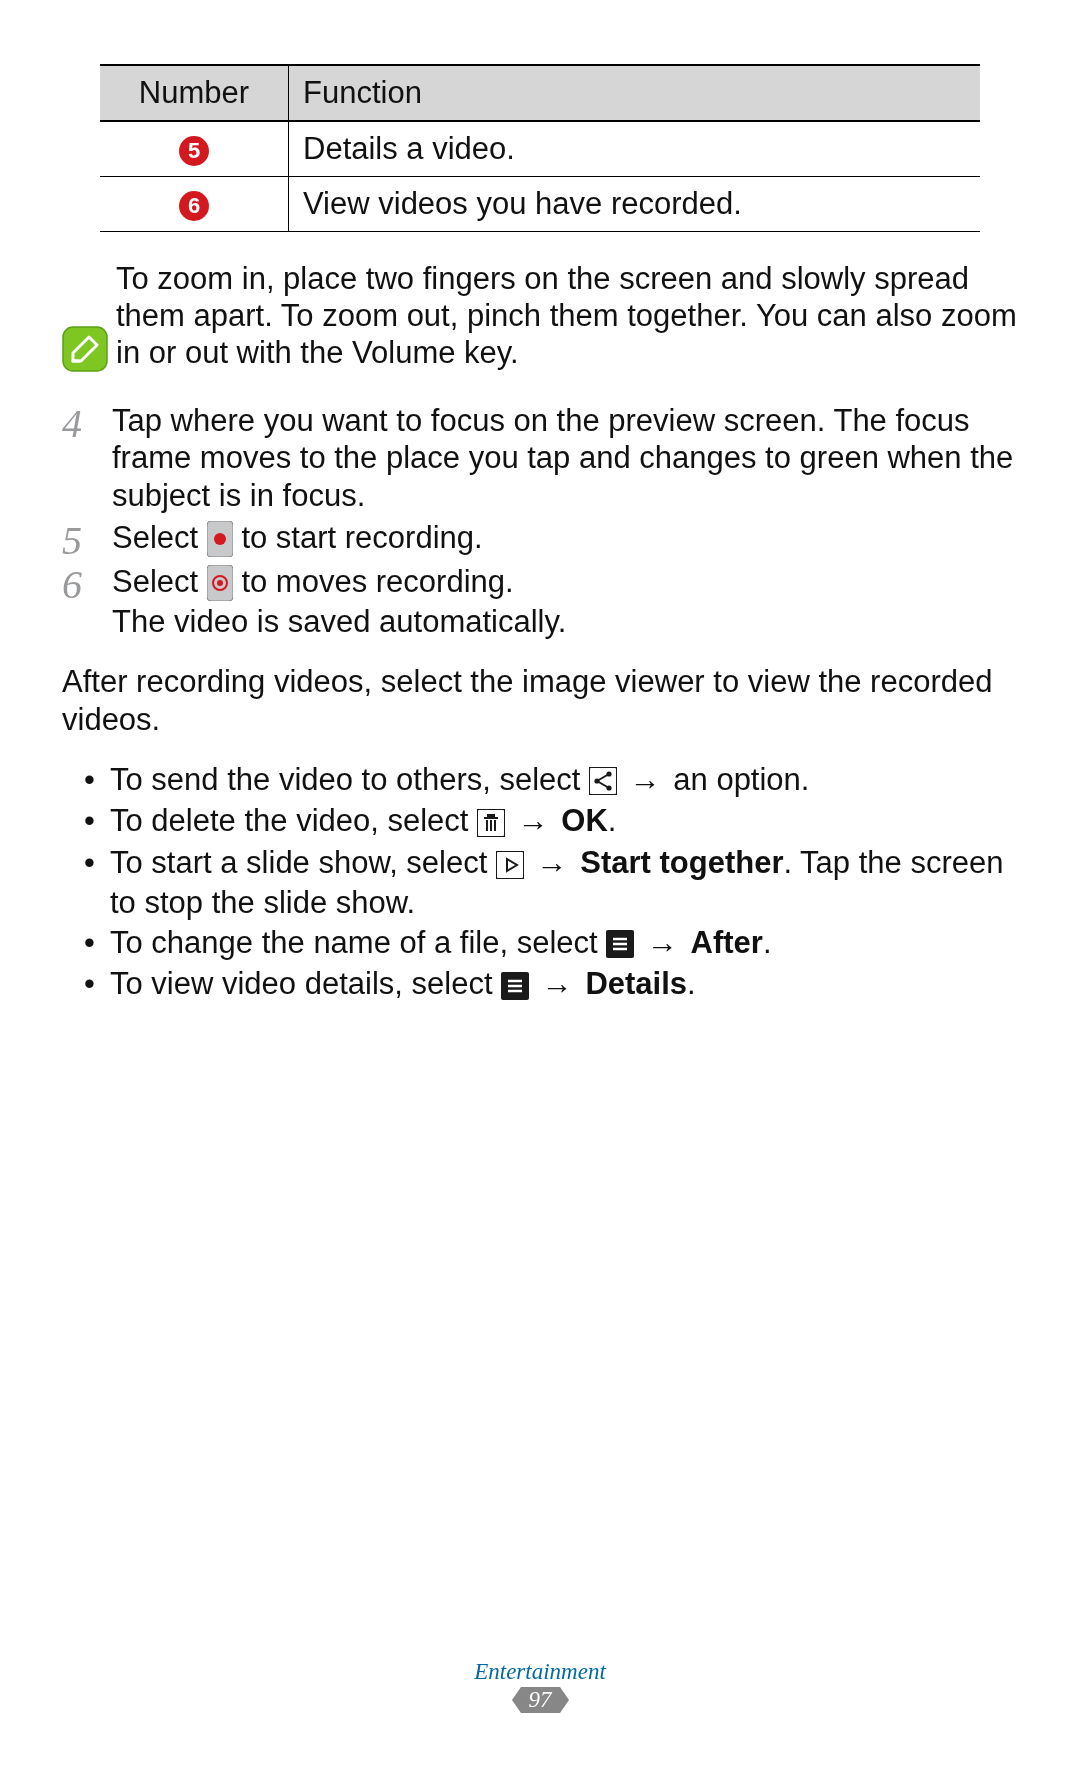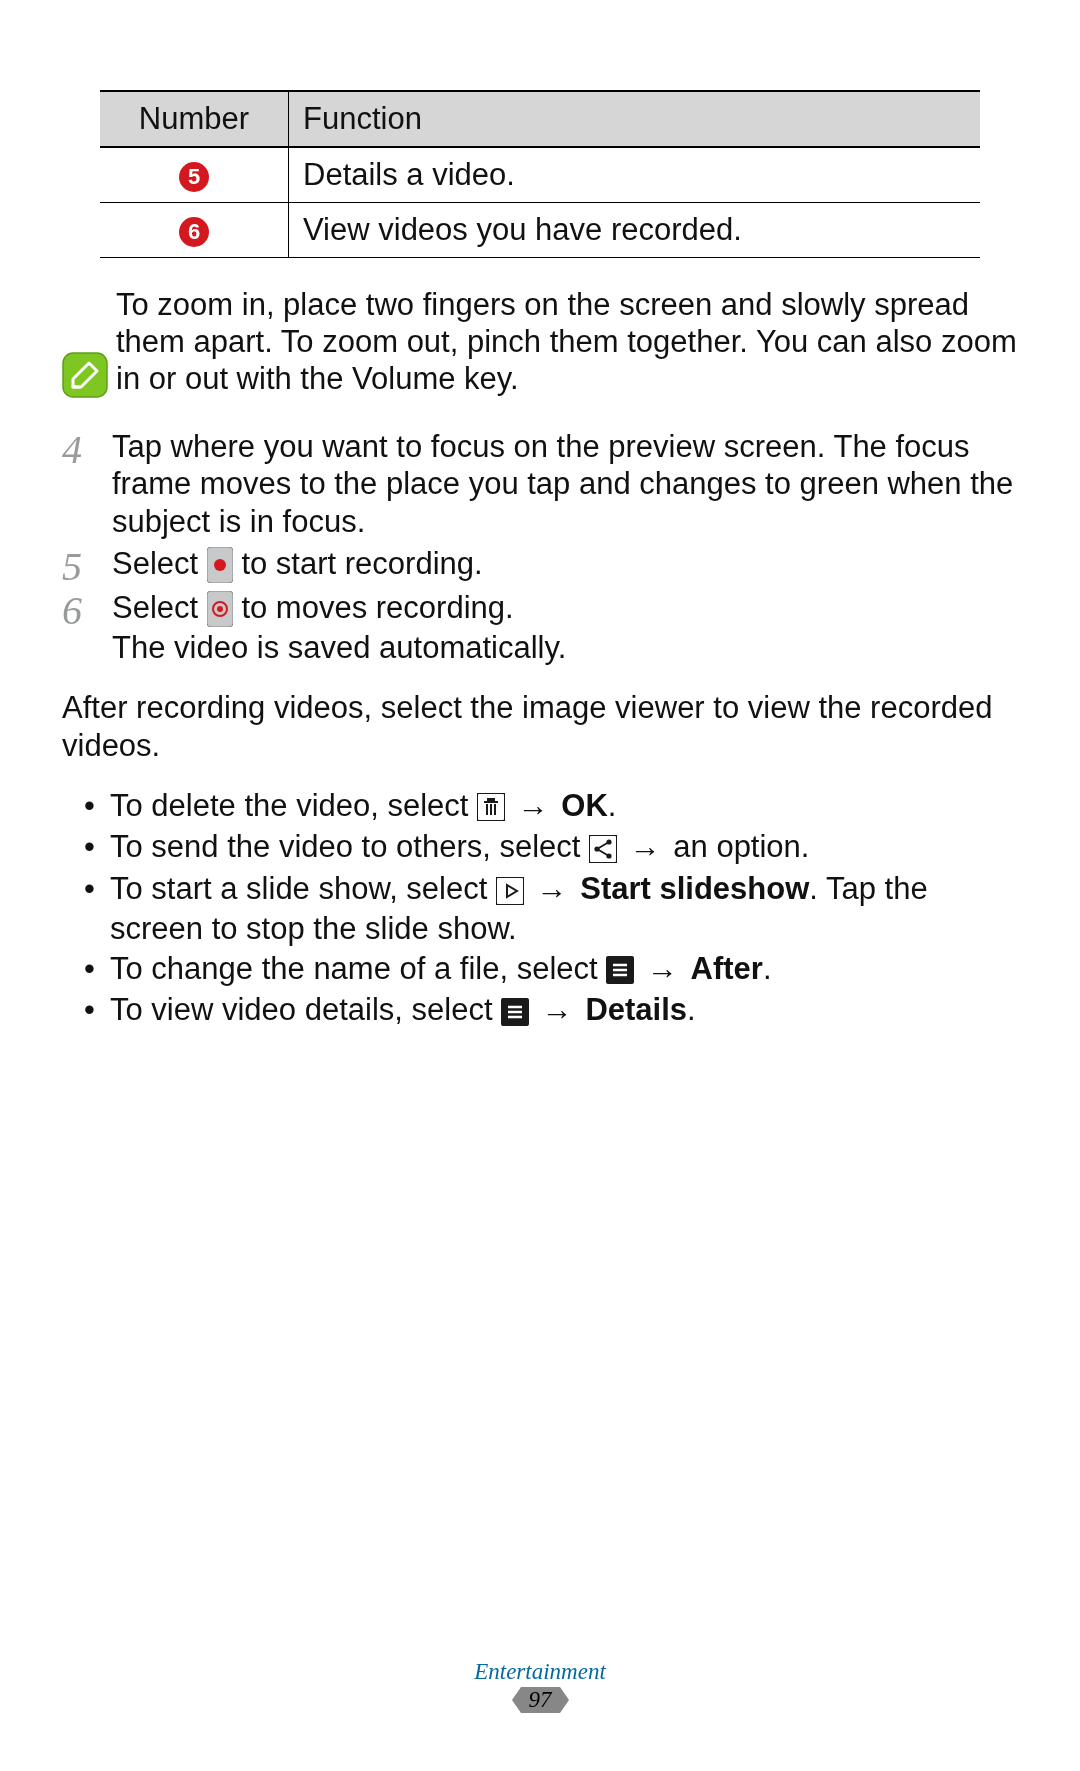--- a/index.html
+++ b/index.html
@@ -11,21 +11,20 @@
   }
   .page {
     width: 1080px;
     height: 1771px;
     position: relative;
     box-sizing: border-box;
     padding: 64px 62px 0 62px;
   }
   .content {
     width: 100%;
-    margin-top: 26px;
   }
 
   
   table.funtable {
     width: 880px;
     margin: 0 auto;
     border-collapse: collapse;
     font-size: 31px;
   }
   table.funtable th {
@@ -166,21 +165,21 @@
     font-family: Georgia, "Times New Roman", serif;
     font-style: italic;
     color: #0369a1;
     font-size: 23px;
     display: block;
     margin-bottom: 2px;
   }
   .pagebadge {
     display: inline-block;
     background: #878787;
-    color: #000000;
+    color: #ffffff;
     font-family: Georgia, "Times New Roman", serif;
     font-style: italic;
     font-size: 23px;
     padding: 0 8px;
     line-height: 26px;
     height: 26px;
     position: relative;
   }
   .pagebadge::before, .pagebadge::after {
     content: "";
@@ -279,52 +278,52 @@
 
     </div>
 
     <div class="para">After recording videos, select the image viewer to view the recorded videos.</div>
 
     <ul class="tips">
 
 
 
       <li>
+        <span>To send the video to others, select </span><span class="icon-inline">
+          <svg width="28" height="28" viewBox="0 0 28 28">
+            <rect x="0" y="0" width="28" height="28" rx="2" fill="none" stroke="#1a1a1a" stroke-width="2"></rect>
+            <circle cx="8" cy="14" r="2.6" fill="#1a1a1a"></circle>
+            <circle cx="20" cy="7" r="2.6" fill="#1a1a1a"></circle>
+            <circle cx="20" cy="21" r="2.6" fill="#1a1a1a"></circle>
+            <line x1="8" y1="14" x2="20" y2="7" stroke="#1a1a1a" stroke-width="2"></line>
+            <line x1="8" y1="14" x2="20" y2="21" stroke="#1a1a1a" stroke-width="2"></line>
+          </svg>
+        </span><span class="arrow"> → </span><span>an option.</span>
+      </li>
+
+      <li>
         <span>To delete the video, select </span><span class="icon-inline">
           <svg width="28" height="28" viewBox="0 0 28 28">
             <rect x="0" y="0" width="28" height="28" rx="2" fill="none" stroke="#1a1a1a" stroke-width="2"></rect>
             <rect x="10" y="5" width="8" height="3" fill="#1a1a1a"></rect>
             <rect x="7" y="8" width="14" height="2" fill="#1a1a1a"></rect>
             <line x1="10" y1="11" x2="10" y2="22" stroke="#1a1a1a" stroke-width="2"></line>
             <line x1="14" y1="11" x2="14" y2="22" stroke="#1a1a1a" stroke-width="2"></line>
             <line x1="18" y1="11" x2="18" y2="22" stroke="#1a1a1a" stroke-width="2"></line>
           </svg>
         </span><span class="arrow"> → </span><span class="bold">OK</span><span>.</span>
       </li>
 
       <li>
-        <span>To send the video to others, select </span><span class="icon-inline">
-          <svg width="28" height="28" viewBox="0 0 28 28">
-            <rect x="0" y="0" width="28" height="28" rx="2" fill="none" stroke="#1a1a1a" stroke-width="2"></rect>
-            <circle cx="8" cy="14" r="2.6" fill="#1a1a1a"></circle>
-            <circle cx="20" cy="7" r="2.6" fill="#1a1a1a"></circle>
-            <circle cx="20" cy="21" r="2.6" fill="#1a1a1a"></circle>
-            <line x1="8" y1="14" x2="20" y2="7" stroke="#1a1a1a" stroke-width="2"></line>
-            <line x1="8" y1="14" x2="20" y2="21" stroke="#1a1a1a" stroke-width="2"></line>
-          </svg>
-        </span><span class="arrow"> → </span><span>an option.</span>
-      </li>
-
-      <li>
         <span>To start a slide show, select </span><span class="icon-inline">
           <svg width="28" height="28" viewBox="0 0 28 28">
             <rect x="0" y="0" width="28" height="28" rx="2" fill="none" stroke="#1a1a1a" stroke-width="2"></rect>
             <polygon points="11,8 11,20 21,14" fill="none" stroke="#1a1a1a" stroke-width="2"></polygon>
           </svg>
-        </span><span class="arrow"> → </span><span class="bold">Start slideshow</span><span>. Tap the screen to stop the slide show.</span>
+        </span><span class="arrow"> → </span><span class="bold">Start together</span><span>. Tap the screen to stop the slide show.</span>
       </li>
 
       <li>
         <span>To change the name of a file, select </span><span class="icon-inline">
           <svg width="28" height="28" viewBox="0 0 28 28">
             <rect x="0" y="0" width="28" height="28" rx="2" fill="#1a1a1a"></rect>
             <line x1="7" y1="9" x2="21" y2="9" stroke="#fff" stroke-width="2.5"></line>
             <line x1="7" y1="14" x2="21" y2="14" stroke="#fff" stroke-width="2.5"></line>
             <line x1="7" y1="19" x2="21" y2="19" stroke="#fff" stroke-width="2.5"></line>
           </svg>

